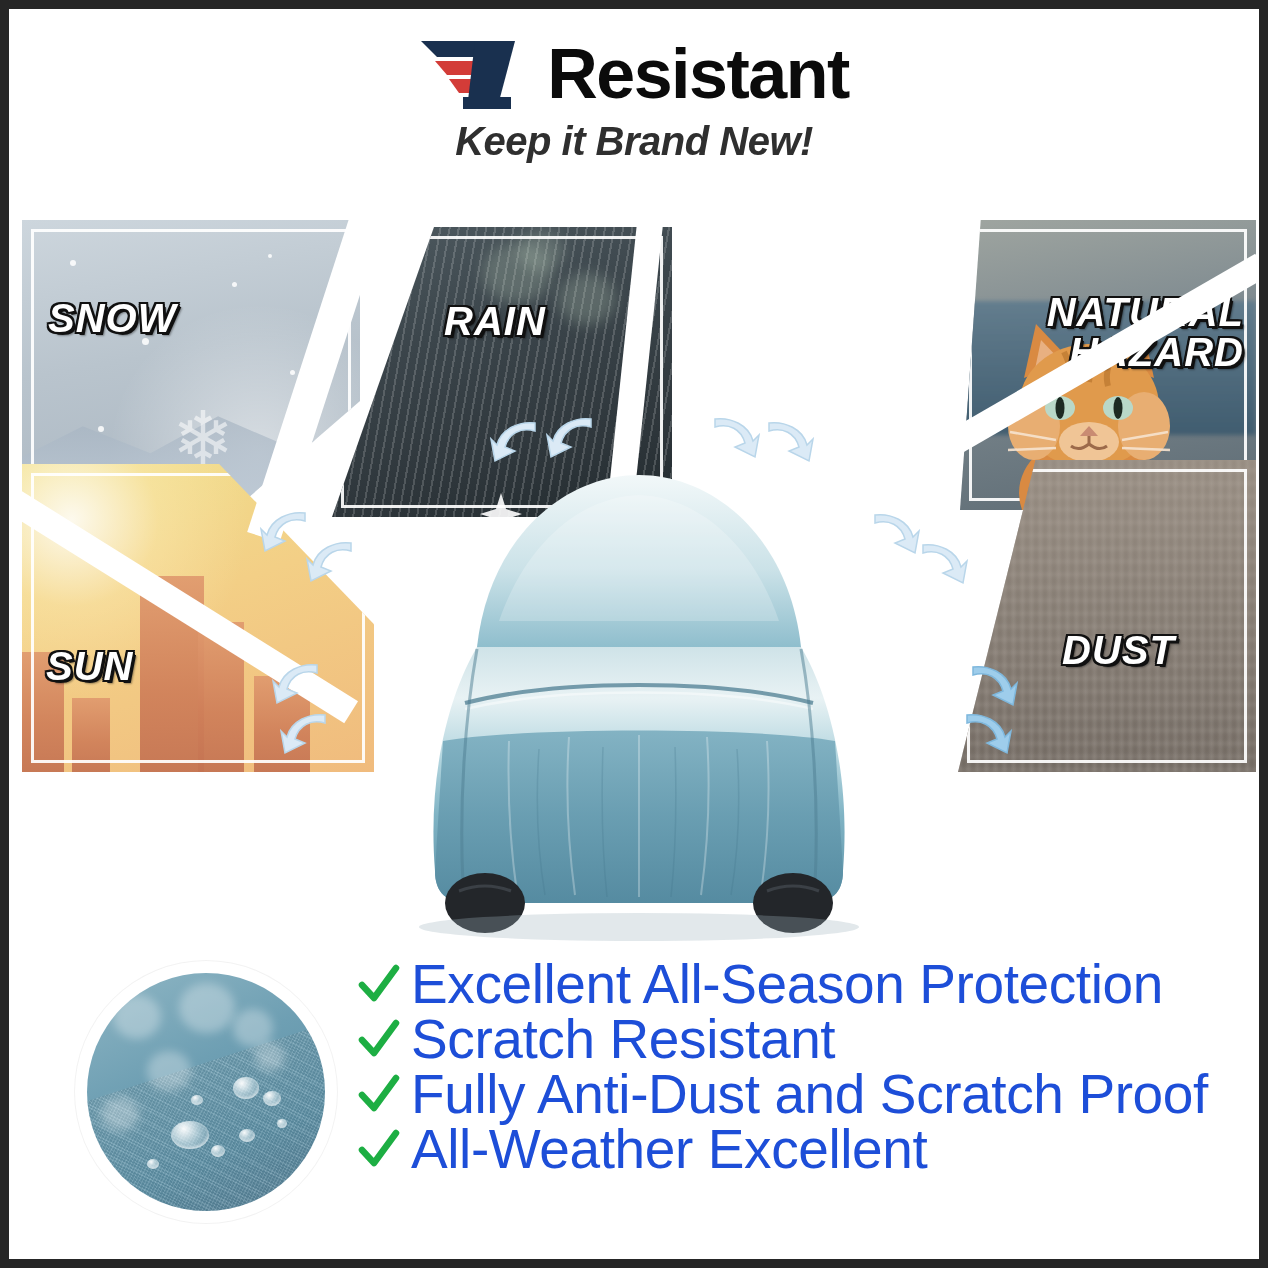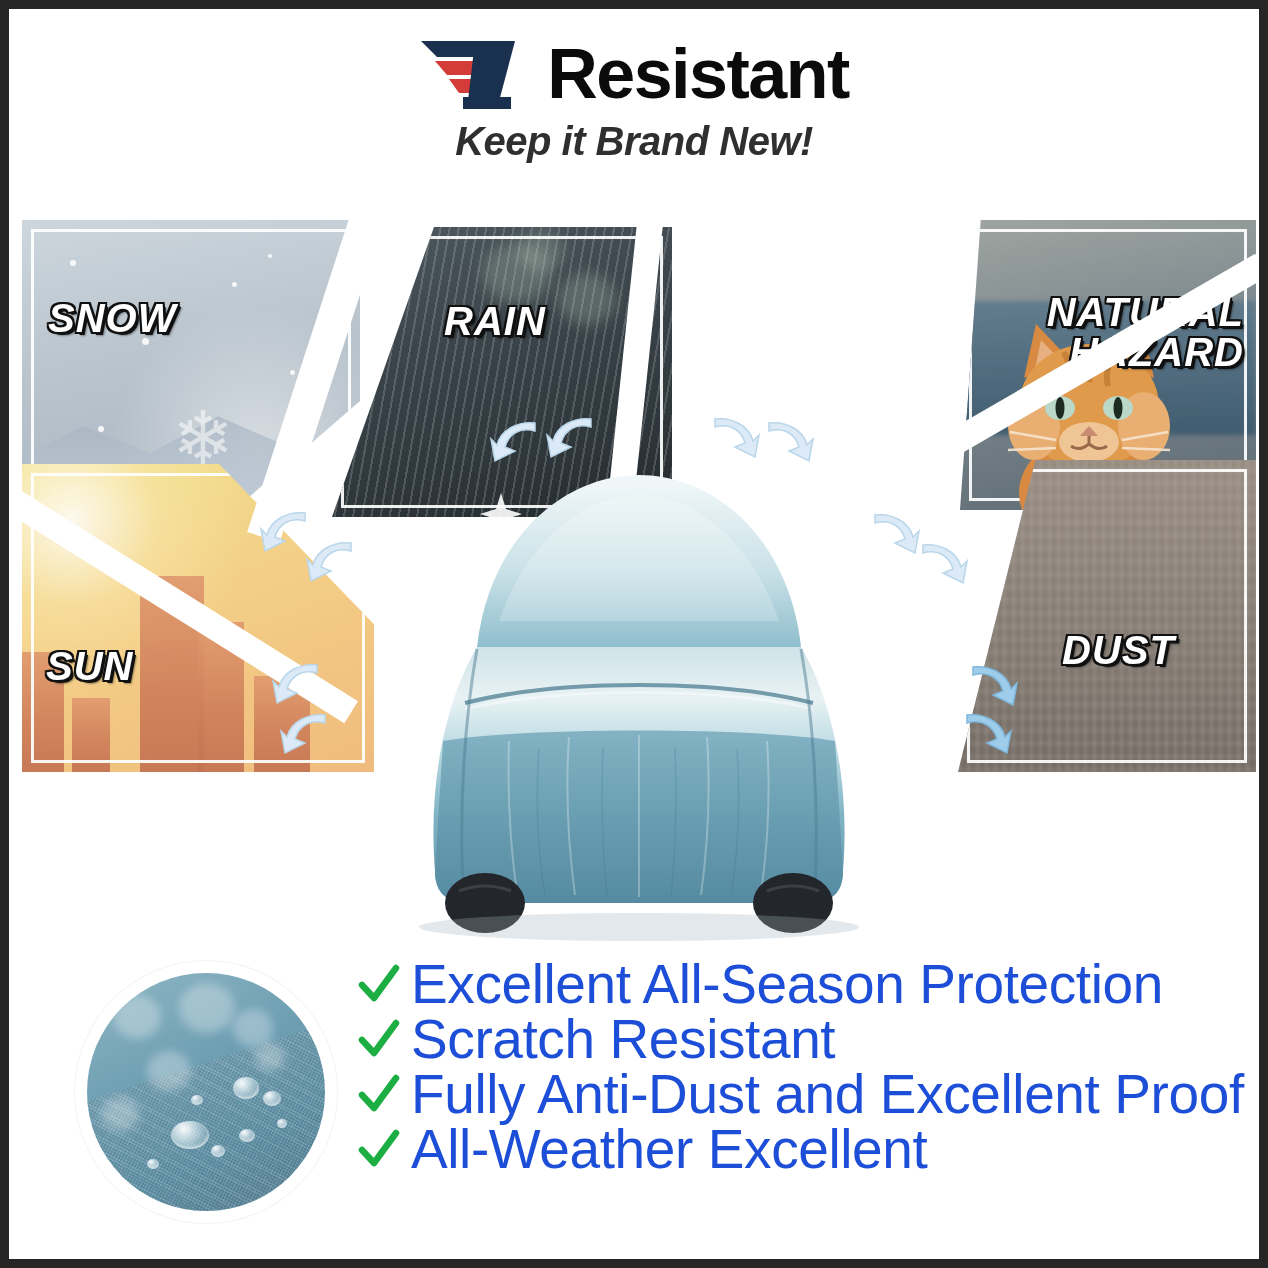--- a/index.html
+++ b/index.html
@@ -569,21 +569,21 @@
       </span>
       <span class="benefit-text">Scratch Resistant</span>
     </div>
 
     <div class="benefit">
       <span class="check">
         <svg viewBox="0 0 44 44">
             <path d="M5,22 L17,35 L39,5" stroke="#1DAE43" stroke-width="6.5" fill="none" stroke-linecap="round" stroke-linejoin="round"></path>
           </svg>
       </span>
-      <span class="benefit-text">Fully Anti-Dust and Excellent Proof</span>
+      <span class="benefit-text">Fully Anti-Dust and Scratch Proof</span>
     </div>
 
 
     <div class="benefit">
       <span class="check">
         <svg viewBox="0 0 44 44">
             <path d="M5,22 L17,35 L39,5" stroke="#1DAE43" stroke-width="6.5" fill="none" stroke-linecap="round" stroke-linejoin="round"></path>
           </svg>
       </span>
       <span class="benefit-text">All-Weather Excellent</span>

